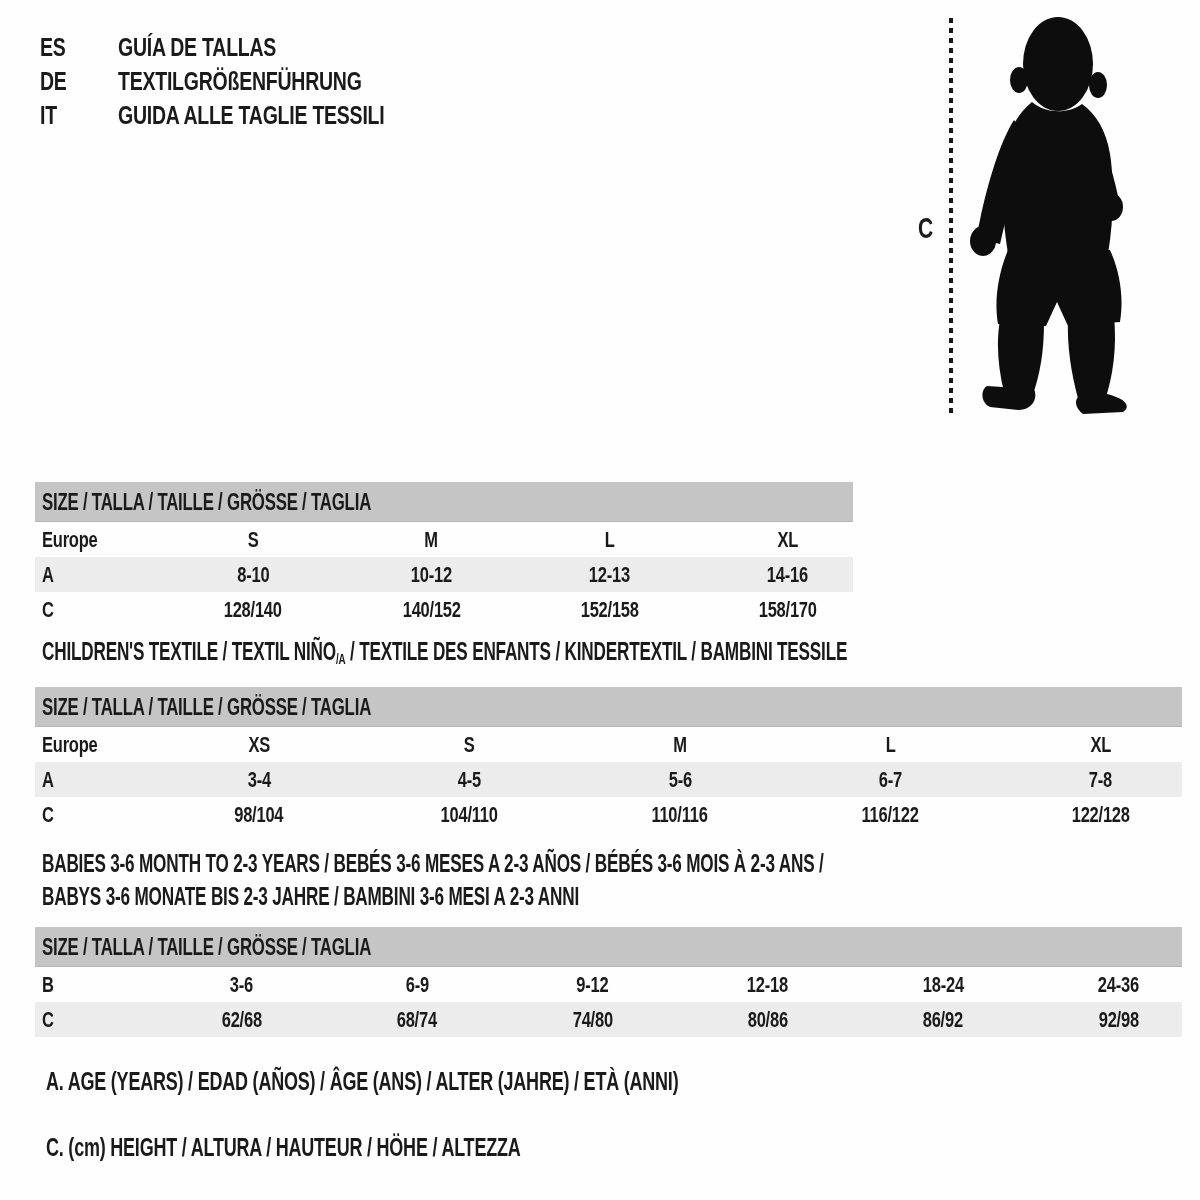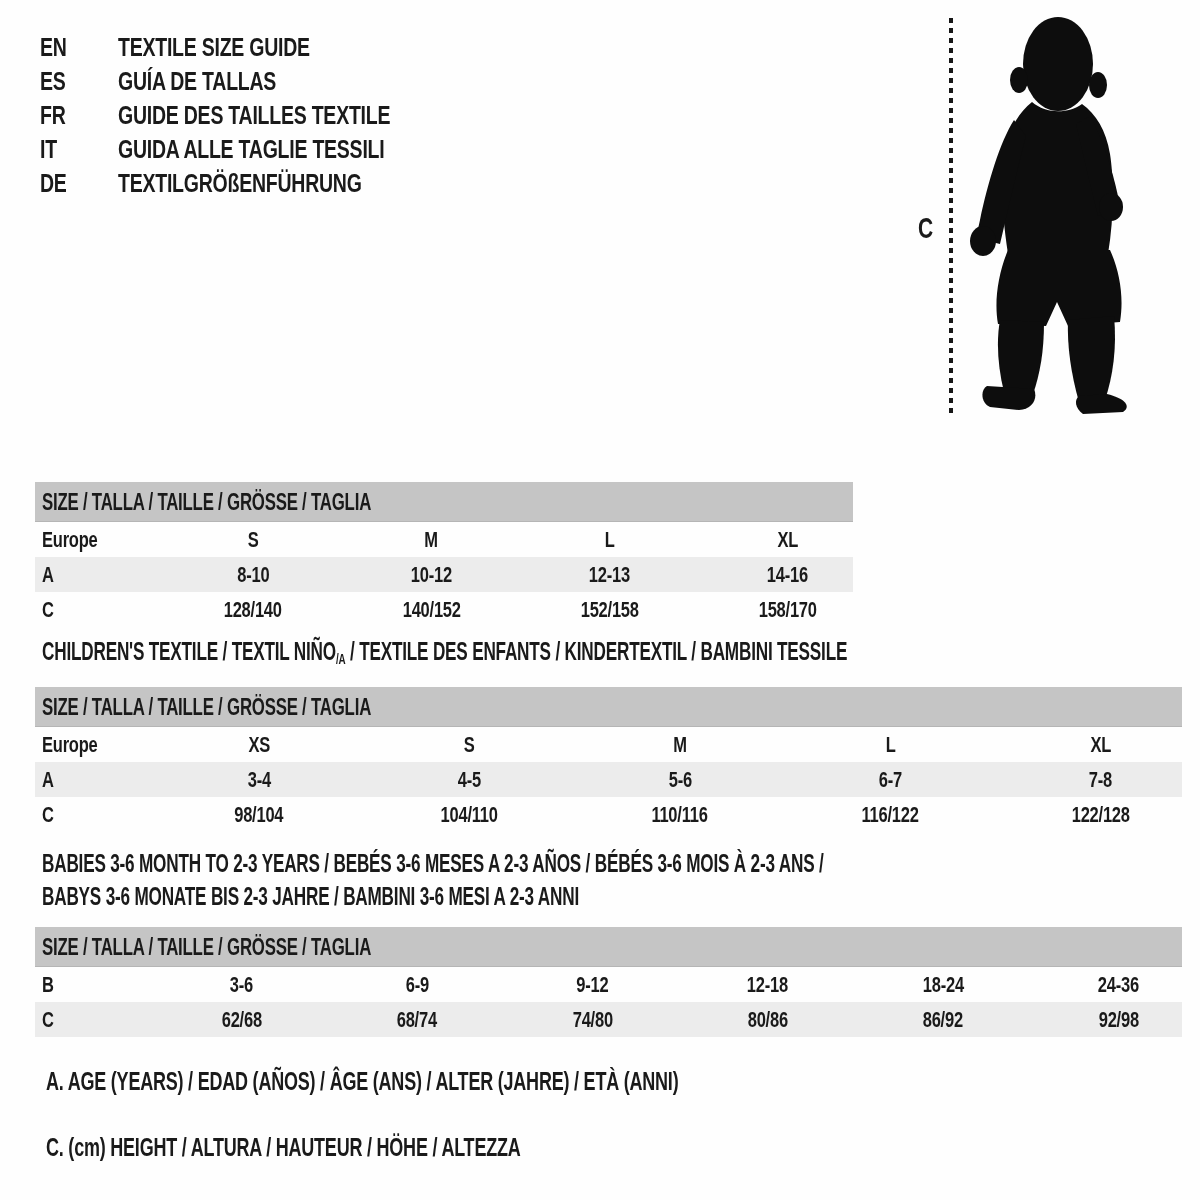--- a/index.html
+++ b/index.html
@@ -48,38 +48,30 @@
   .footnote { position:absolute; left:38px; font-size:25px; --sx:.72; line-height:1.1;margin-left:8px; }
   #fn-a { top:1068px; } #fn-b { top:1101px; } #fn-c { top:1134px; }
 </style>
 </head>
 <body>
 
 <div class="canvas" style="--header-bar: #c5c5c5; --row-shade: #ececec; --text: #1a1a1a; --silhouette: #0d0d0d;">
 
   <div class="langs">
     <div class="lang-row">
-      <span class="t">EN</span>
-      <span class="t">TEXTILE SIZE GUIDE</span>
-    </div>
-    <div class="lang-row">
       <span class="t">ES</span>
       <span class="t">GUÍA DE TALLAS</span>
     </div>
     <div class="lang-row">
-      <span class="t">FR</span>
-      <span class="t">GUIDE DES TAILLES TEXTILE</span>
+      <span class="t">DE</span>
+      <span class="t">TEXTILGRÖßENFÜHRUNG</span>
     </div>
     <div class="lang-row">
       <span class="t">IT</span>
       <span class="t">GUIDA ALLE TAGLIE TESSILI</span>
-    </div>
-    <div class="lang-row">
-      <span class="t">DE</span>
-      <span class="t">TEXTILGRÖßENFÜHRUNG</span>
     </div>
   </div>
 
   <div class="fig-line"></div>
   <div class="fig-c">
     <span class="t">C</span>
   </div>
   <svg class="fig-svg" width="178" height="408" viewBox="0 0 178 408" aria-hidden="true">
     <ellipse cx="96" cy="50" rx="35" ry="47"></ellipse>
     <ellipse cx="57" cy="66" rx="9" ry="13"></ellipse>

